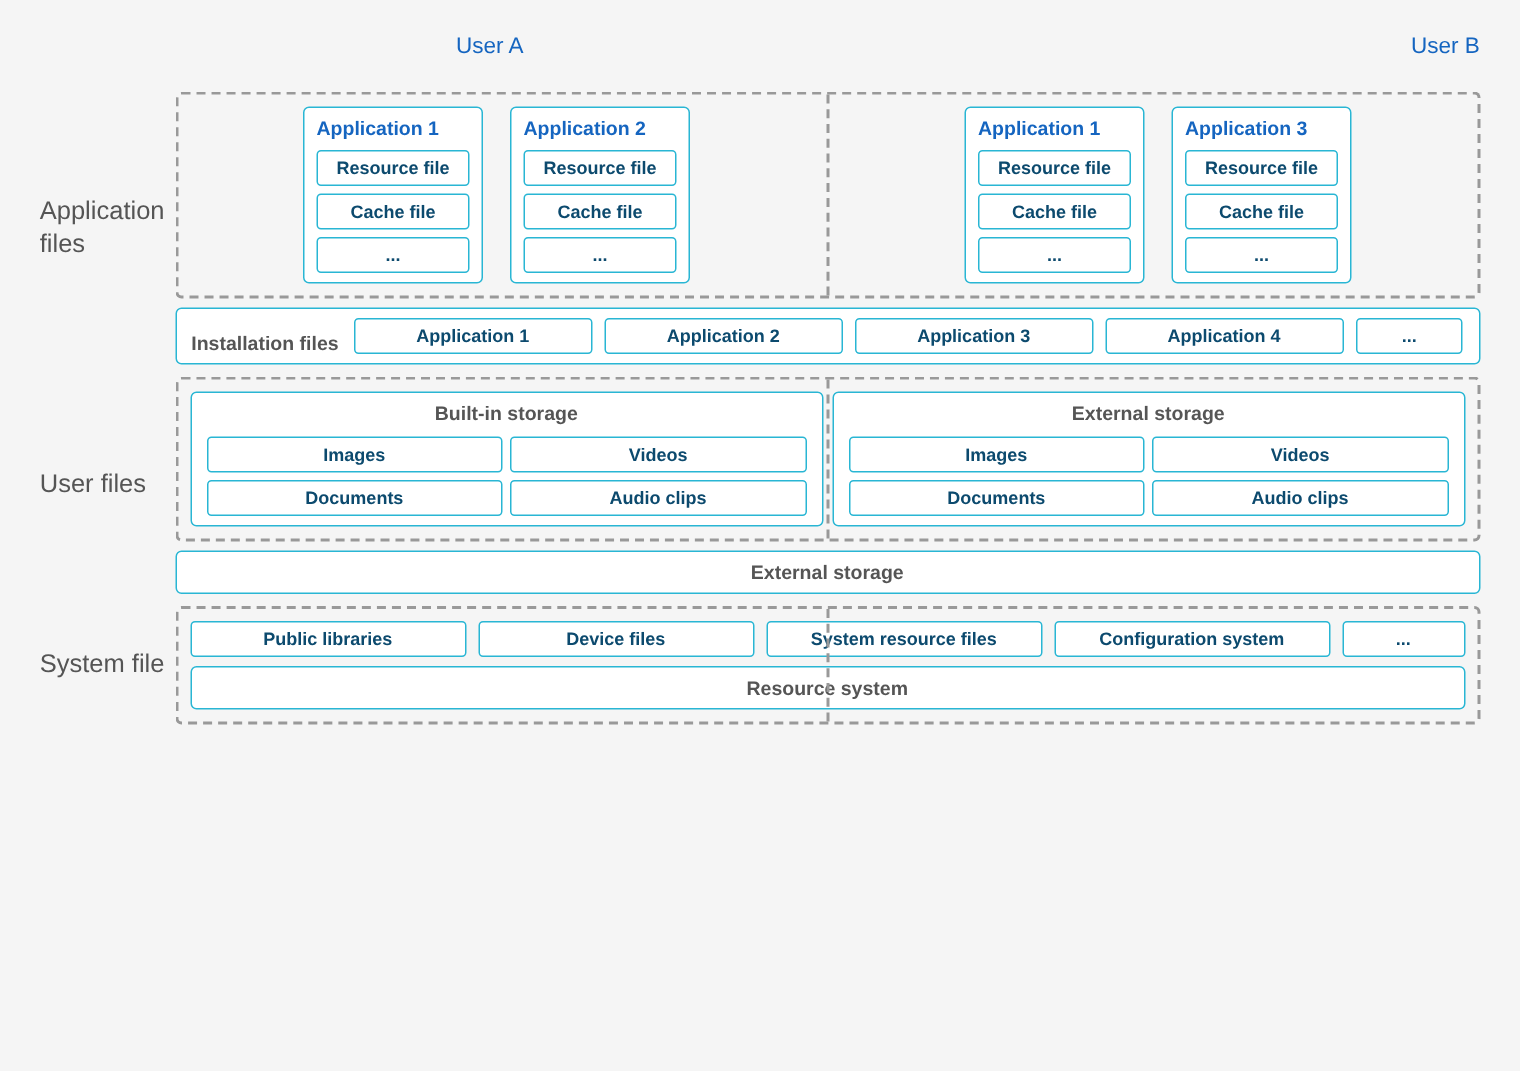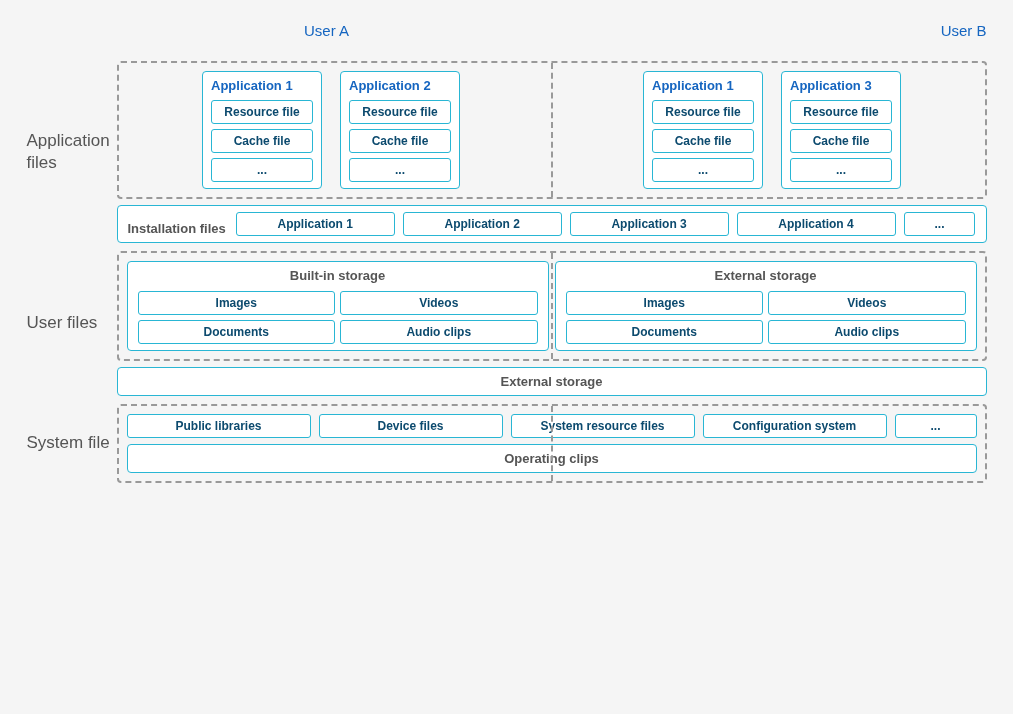--- a/index.html
+++ b/index.html
@@ -311,18 +311,18 @@
 
         <div class="dashed-divider"></div>
 
         <div class="system-files-row">
           <div class="inner-box" style="flex:1;">Public libraries</div>
           <div class="inner-box" style="flex:1;">Device files</div>
           <div class="inner-box" style="flex:1;">System resource files</div>
           <div class="inner-box" style="flex:1;">Configuration system</div>
           <div class="inner-box" style="flex:0.4;">...</div>
         </div>
-        <div class="os-bar">Operating clips</div>
+        <div class="os-bar">Resource system</div>
       </div>
     </div>
   </div>
 
 </div>
 
 </body></html>

